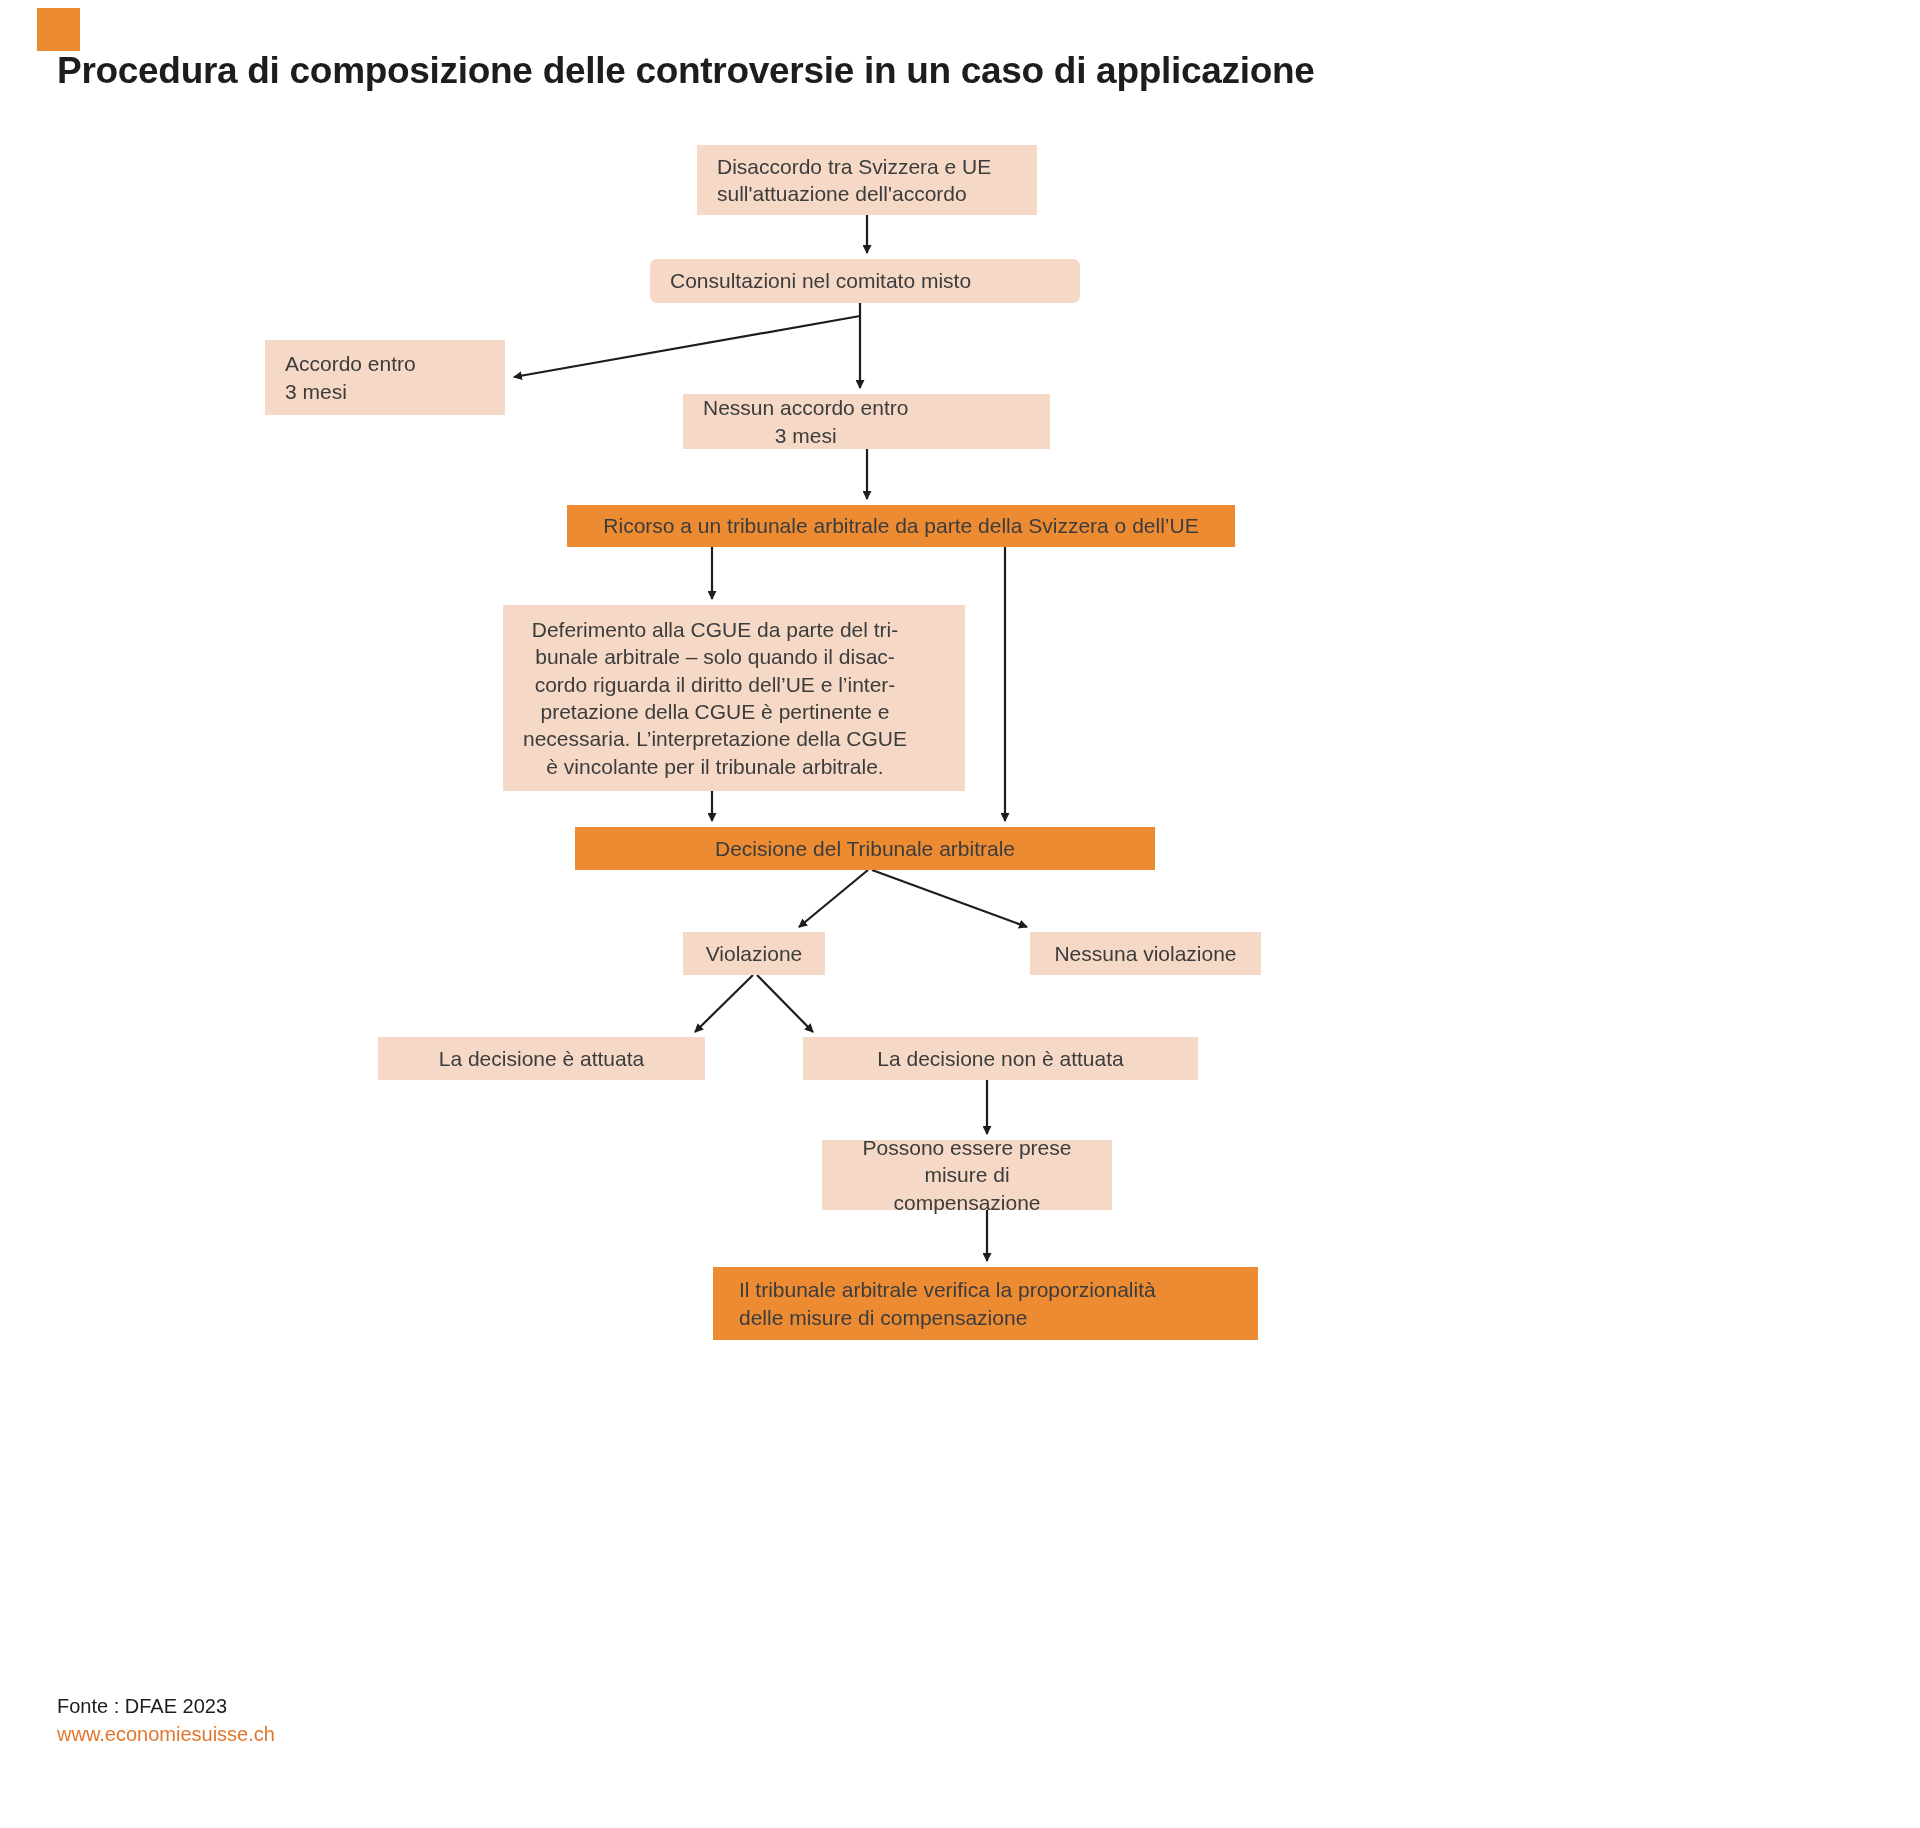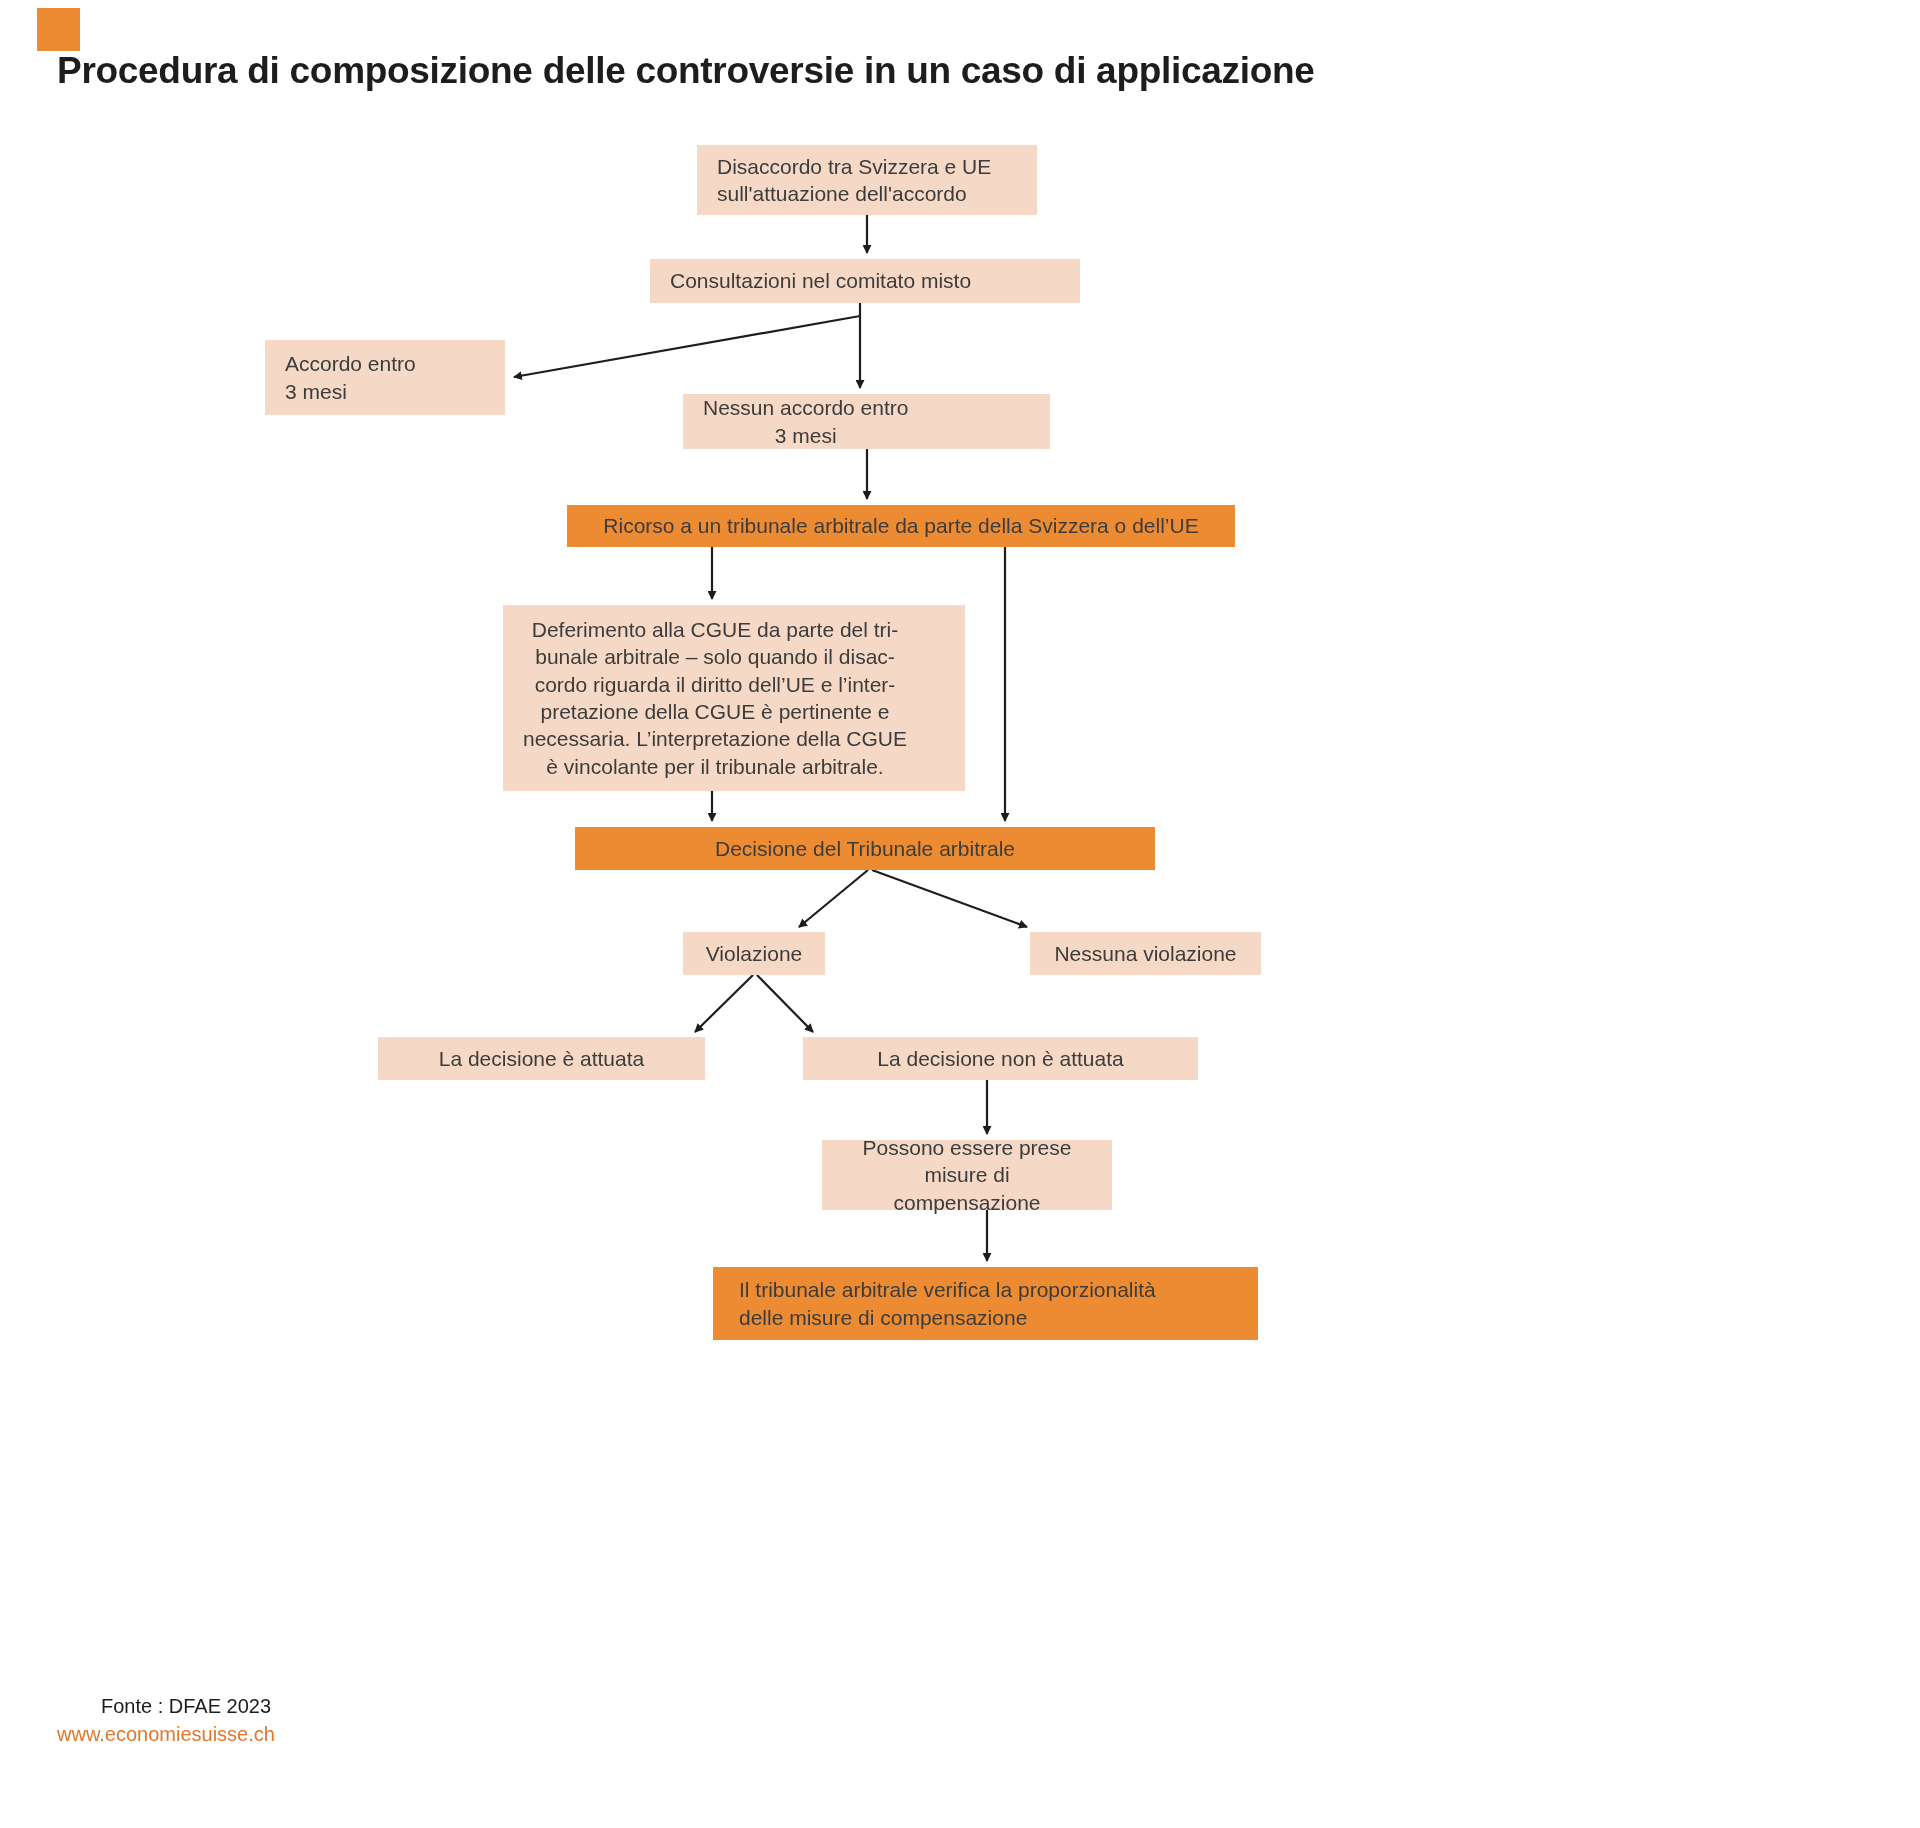--- a/index.html
+++ b/index.html
@@ -51,21 +51,21 @@
     <line x1="868" y1="870" x2="799" y2="927" marker-end="url(#ah)"></line>
     <line x1="872" y1="870" x2="1027" y2="927" marker-end="url(#ah)"></line>
     <line x1="753" y1="975" x2="695" y2="1032" marker-end="url(#ah)"></line>
     <line x1="757" y1="975" x2="813" y2="1032" marker-end="url(#ah)"></line>
     <line x1="987" y1="1080" x2="987" y2="1134" marker-end="url(#ah)"></line>
     <line x1="987" y1="1210" x2="987" y2="1261" marker-end="url(#ah)"></line>
   </svg>
 
   <div class="node peach left" style="left:697px;  top:145px;  width:340px; height:70px;">Disaccordo tra Svizzera e UE
 sull'attuazione dell'accordo</div>
-  <div class="node peach left" style="left:650px;  top:259px;  width:430px; height:44px;">Consultazioni nel comitato misto</div>
+  <div class="node peach left" style="left:650px;  top:259px;  width:430px; height:44px;border-radius:7px;">Consultazioni nel comitato misto</div>
   <div class="node peach left" style="left:265px;  top:340px;  width:240px; height:75px;">Accordo entro
 3 mesi</div>
   <div class="node peach left" style="left:683px;  top:394px;  width:367px; height:55px;text-align:center;">Nessun accordo entro
 3 mesi</div>
   <div class="node orange center" style="left:567px; top:505px;  width:668px; height:42px;">Ricorso a un tribunale arbitrale da parte della Svizzera o dell’UE</div>
   <div class="node peach left" style="left:503px;  top:605px;  width:462px; height:186px;text-align:center;">Deferimento alla CGUE da parte del tri-
 bunale arbitrale – solo quando il disac-
 cordo riguarda il diritto dell’UE e l’inter-
 pretazione della CGUE è pertinente e
 necessaria. L’interpretazione della CGUE
@@ -74,17 +74,17 @@
   <div class="node peach center" style="left:683px;  top:932px;  width:142px; height:43px;">Violazione</div>
   <div class="node peach center" style="left:1030px; top:932px;  width:231px; height:43px;">Nessuna violazione</div>
   <div class="node peach center" style="left:378px;  top:1037px; width:327px; height:43px;">La decisione è attuata</div>
   <div class="node peach center" style="left:803px;  top:1037px; width:395px; height:43px;">La decisione non è attuata</div>
   <div class="node peach center" style="left:822px;  top:1140px; width:290px; height:70px;">Possono essere prese misure di
 compensazione</div>
   <div class="node orange left" style="left:713px;  top:1267px; width:545px; height:73px; padding-left:26px;">Il tribunale arbitrale verifica la proporzionalità
 delle misure di compensazione</div>
 
   <div class="footer">
-    <span style="display:block;margin-left:44px;">Fonte : DFAE 2023</span>
+    <span style="display:block;">Fonte : DFAE 2023</span>
     <a href="#">www.economiesuisse.ch</a>
   </div>
 
 </div>
 
 </body></html>

